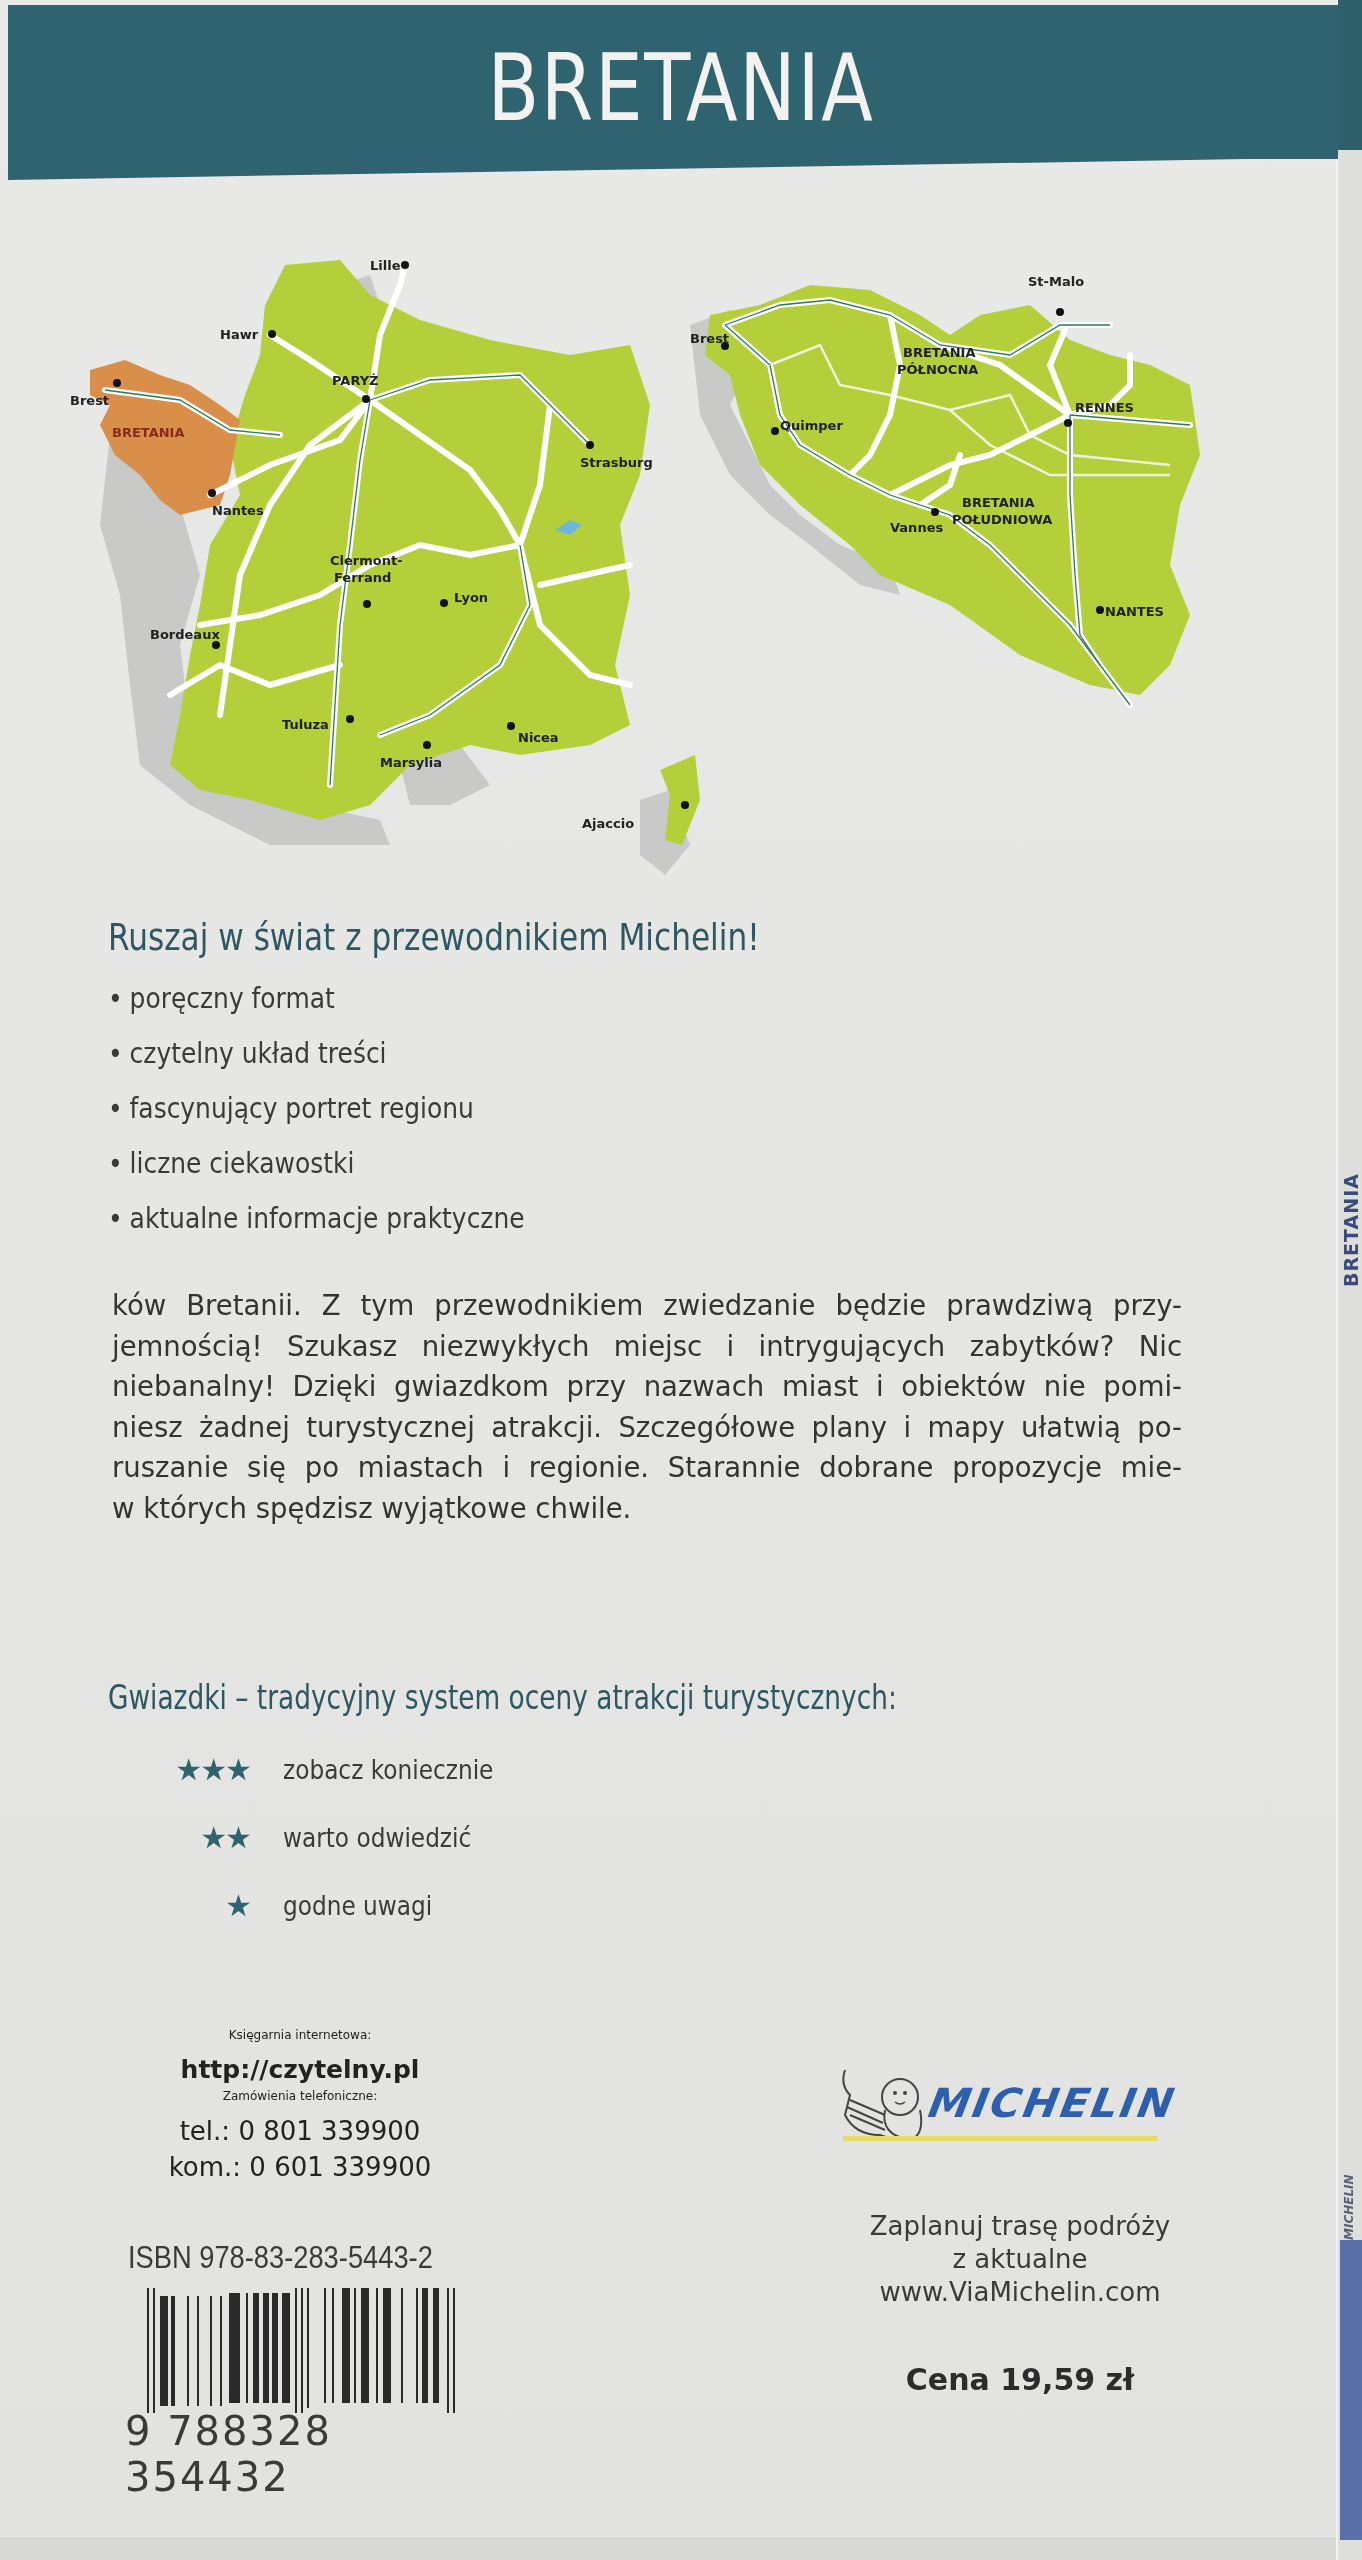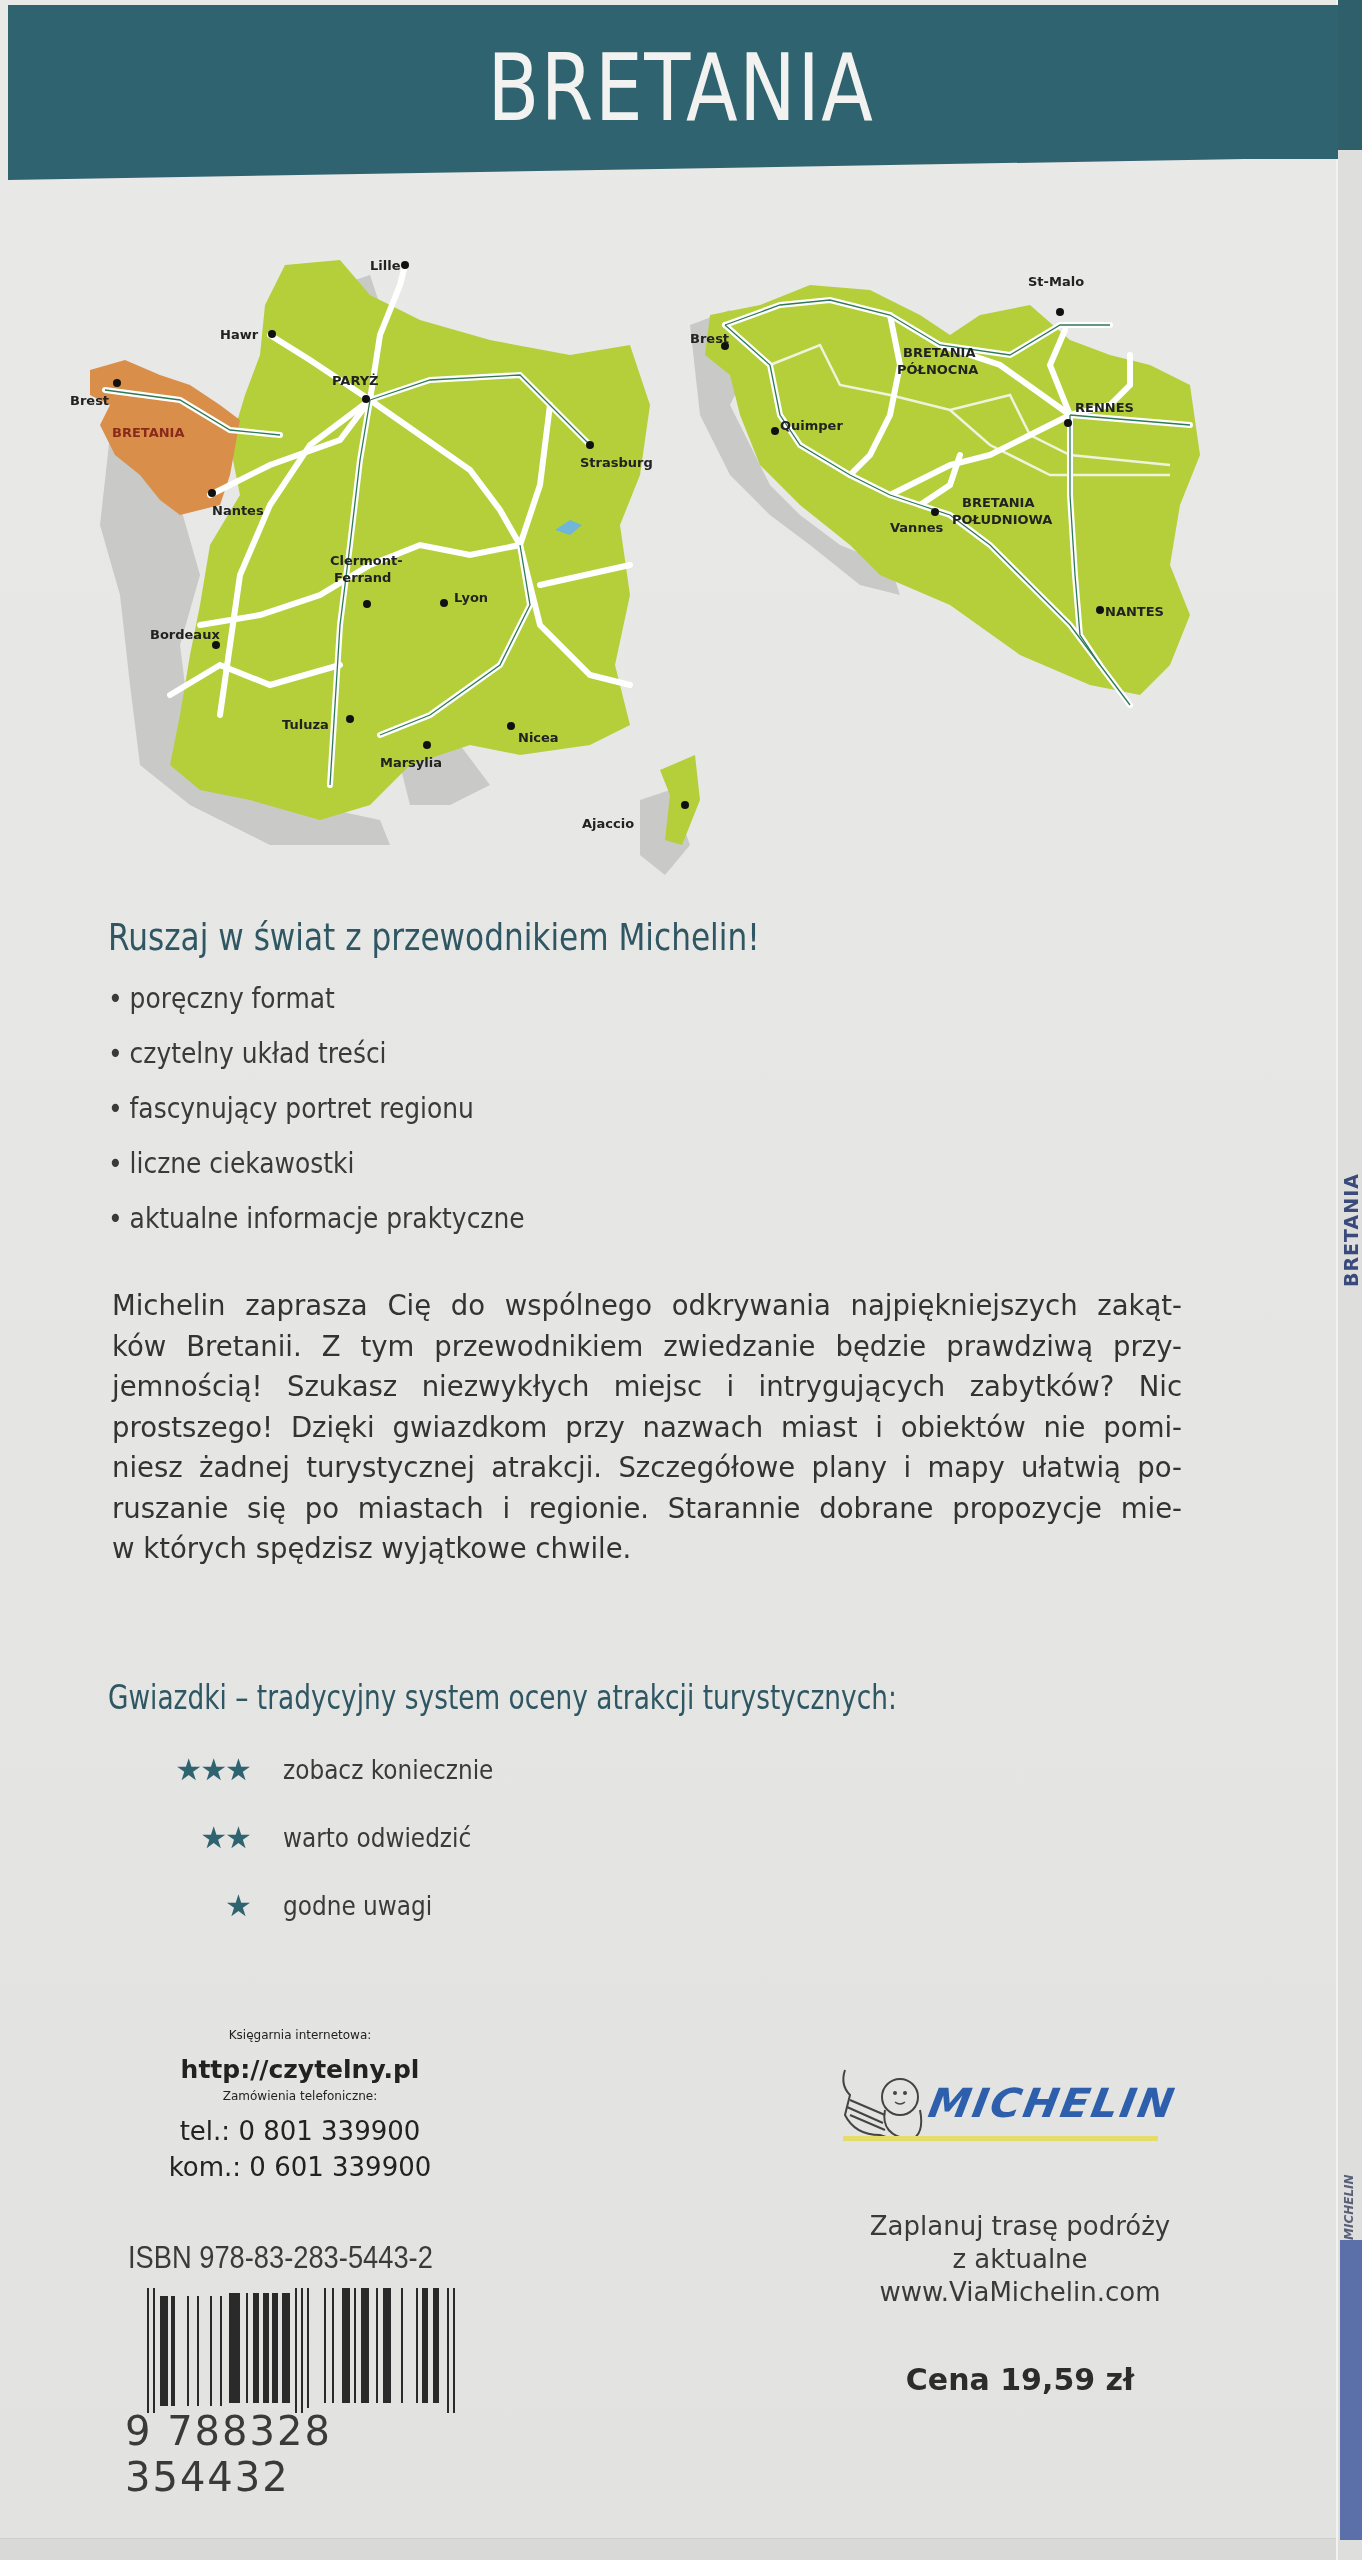--- a/index.html
+++ b/index.html
@@ -243,24 +243,23 @@
 <div class="section-title t1">Ruszaj w świat z przewodnikiem Michelin!</div>
 <ul class="bullets">
   <li>poręczny format</li>
   <li>czytelny układ treści</li>
   <li>fascynujący portret regionu</li>
   <li>liczne ciekawostki</li>
   <li>aktualne informacje praktyczne</li>
 </ul>
 
 <div class="body-text">
-  <span>Michelin zaprasza Cię do wspólnego odkrywania najpiękniejszych zakąt-</span>
   <span>ków Bretanii. Z tym przewodnikiem zwiedzanie będzie prawdziwą przy-</span>
   <span>jemnością! Szukasz niezwykłych miejsc i intrygujących zabytków? Nic</span>
-  <span>prostszego! Dzięki gwiazdkom przy nazwach miast i obiektów nie pomi-</span>
+  <span>niebanalny! Dzięki gwiazdkom przy nazwach miast i obiektów nie pomi-</span>
   <span>niesz żadnej turystycznej atrakcji. Szczegółowe plany i mapy ułatwią po-</span>
   <span>ruszanie się po miastach i regionie. Starannie dobrane propozycje mie-</span>
   <span class="last">w których spędzisz wyjątkowe chwile.</span>
 </div>
 
 <div class="section-title t2">Gwiazdki – tradycyjny system oceny atrakcji turystycznych:</div>
 <div class="stars">
   <div class="star-row">
     <span class="star-glyphs">★★★</span>
     <span class="star-label">zobacz koniecznie</span>

